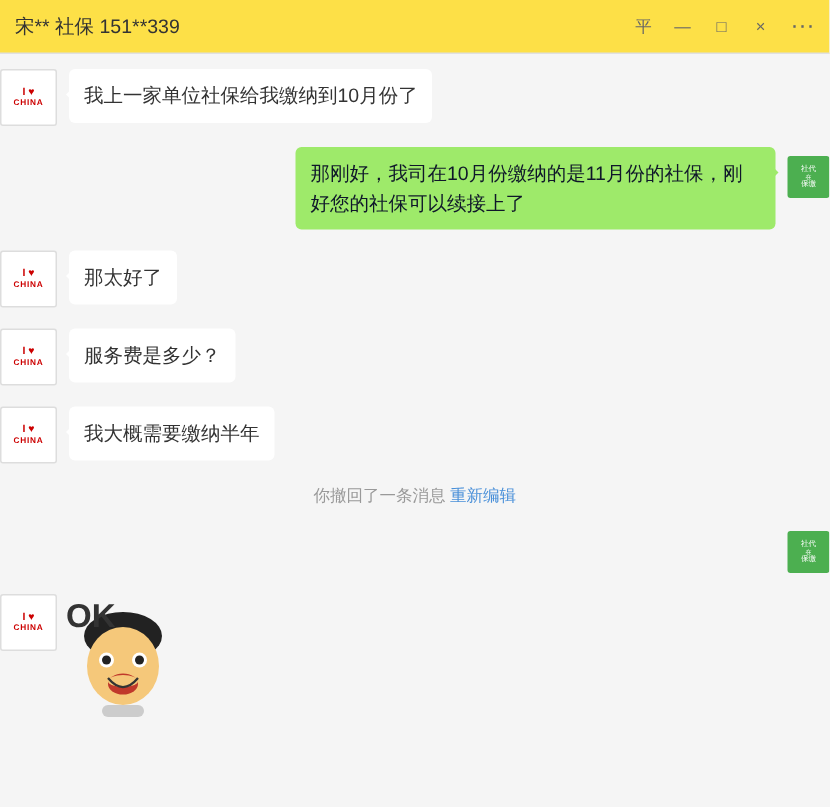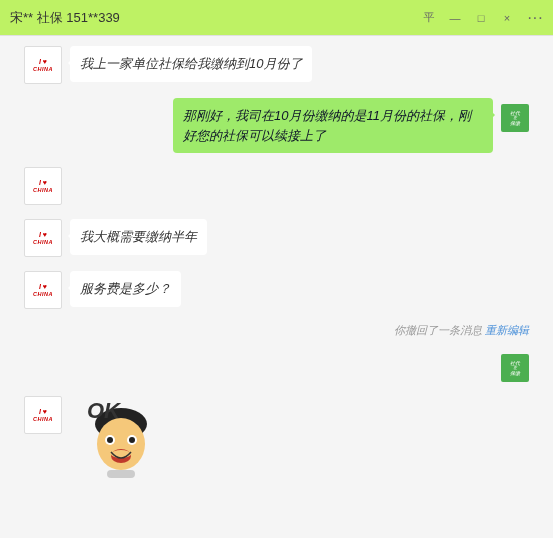--- a/index.html
+++ b/index.html
@@ -8,21 +8,21 @@
       height: 538px;
       background: #f5f5f5;
       font-family: 'Microsoft YaHei', SimSun, sans-serif;
       font-size: 13px;
       overflow: hidden;
       position: relative;
     }
 
     
     .title-bar {
-      background: #bef264;
+      background: #fde047;
       height: 36px;
       display: flex;
       align-items: center;
       padding: 0 10px;
       border-bottom: 1px solid #e0e0e0;
       position: relative;
     }
     .title-text {
       font-size: 13px;
       color: #333;
@@ -47,23 +47,22 @@
       font-size: 16px;
       color: #666;
       cursor: pointer;
       margin-left: 6px;
     }
 
     
     .chat-area {
       height: 502px;
       overflow-y: auto;
-      padding: 10px 24px;
+      padding: 10px 0;
       background: #f5f5f5;
-      font-style: italic;
     }
 
     
     .msg-row {
       display: flex;
       align-items: flex-start;
       margin-bottom: 14px;
     }
     .msg-row.right {
       flex-direction: row-reverse;
@@ -153,39 +152,39 @@
       justify-content: center;
       font-size: 5px;
       color: #fff;
       line-height: 1.2;
       text-align: center;
       padding: 2px;
     }
 
     
     .sys-notice {
-      text-align: right;
+      text-align: center;
       color: #999;
       font-size: 11px;
       margin: 6px 0 10px 0;
     }
     .sys-notice .rewrite-link {
       color: #4a90d9;
       cursor: pointer;
       text-decoration: none;
     }
 
     
     .sticker {
       width: 80px;
       height: 80px;
-      margin: 2px 19px;
+      margin: 2px 0;
       display: flex;
       flex-direction: column;
-      align-items: center;
+      align-items: flex-end;
       justify-content: flex-end;
       position: relative;
     }
     .sticker-ok {
       font-size: 22px;
       font-weight: bold;
       color: #333;
       position: absolute;
       top: 0;
       left: 6px;
@@ -228,39 +227,42 @@
     <div class="bubble right">
       <span>那刚好，我司在10月份缴纳的是11月份的社保，刚好您的社保可以续接上了</span>
     </div>
   </div>
 
   <div class="msg-row">
     <div class="avatar">
       <span class="i-text">I ♥</span>
       <span class="china-text">CHINA</span>
     </div>
+    <div class="bubble left">
+      <span>那太好了</span>
+    </div>
+  </div>
+
+  <div class="msg-row">
+    <div class="avatar">
+      <span class="i-text">I ♥</span>
+      <span class="china-text">CHINA</span>
+    </div>
+    <div class="bubble left">
+      <span>服务费是多少？</span>
+    </div>
   </div>
 
   <div class="msg-row">
     <div class="avatar">
       <span class="i-text">I ♥</span>
       <span class="china-text">CHINA</span>
     </div>
     <div class="bubble left">
       <span>我大概需要缴纳半年</span>
-    </div>
-  </div>
-
-  <div class="msg-row">
-    <div class="avatar">
-      <span class="i-text">I ♥</span>
-      <span class="china-text">CHINA</span>
-    </div>
-    <div class="bubble left">
-      <span>服务费是多少？</span>
     </div>
   </div>
 
   <div class="sys-notice">
     <span>你撤回了一条消息</span>
     <a class="rewrite-link">重新编辑</a>
   </div>
 
   <div class="msg-row right">
     <div class="badge-area">

